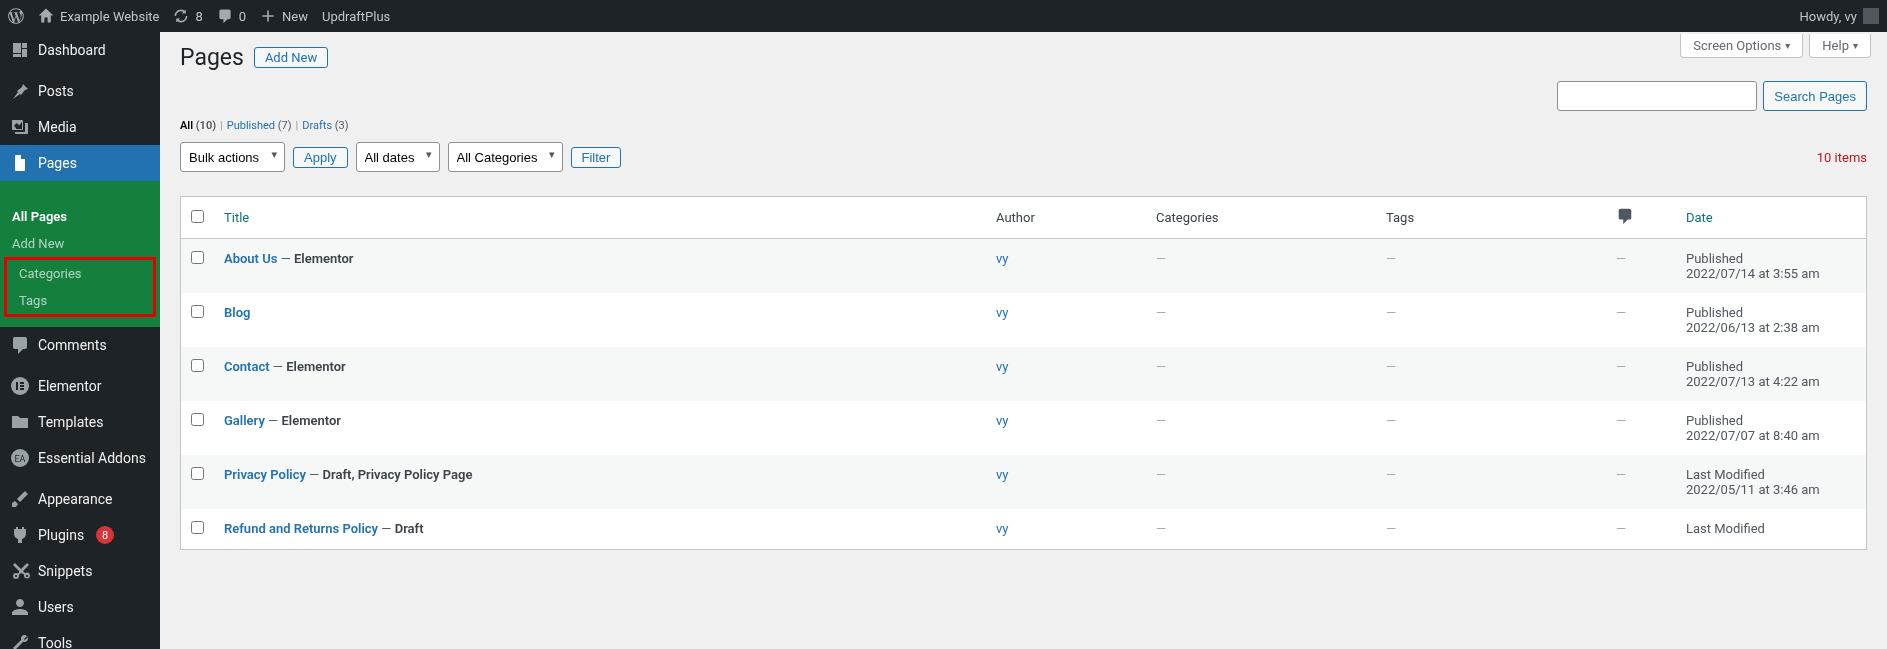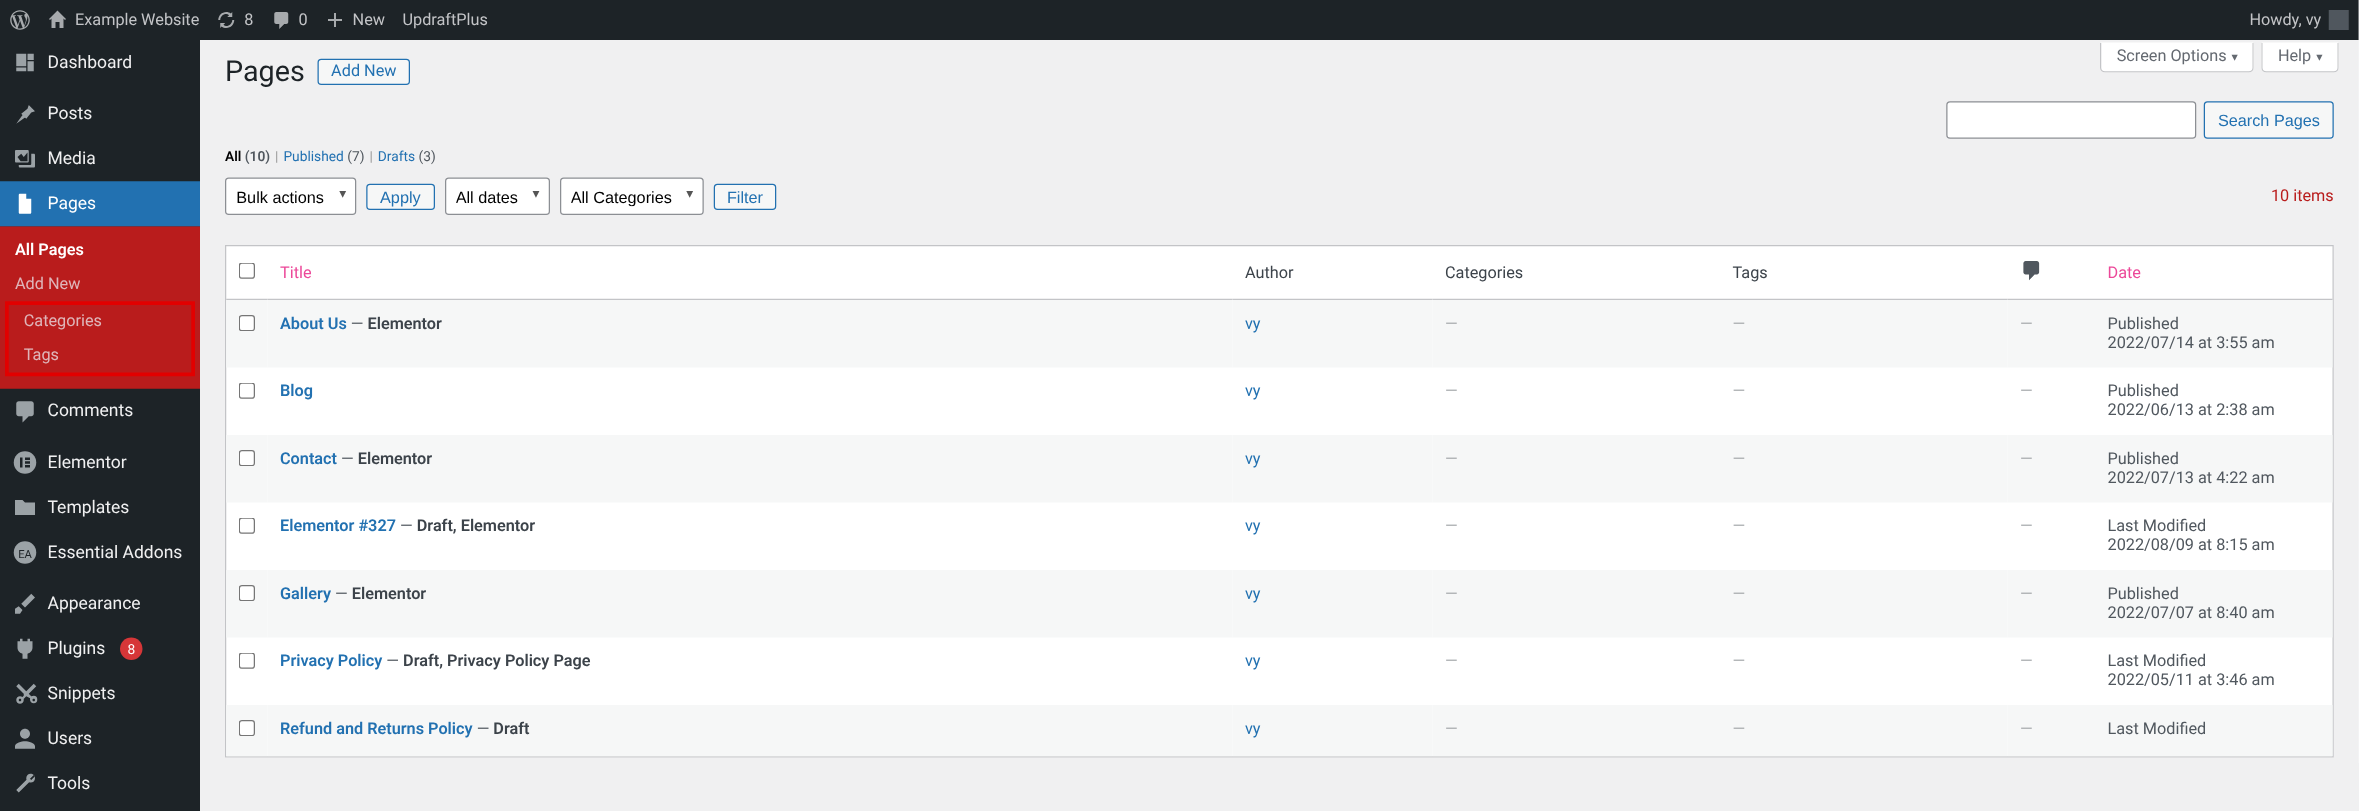--- a/index.html
+++ b/index.html
@@ -14,21 +14,21 @@
   .avatar-placeholder { width:16px; height:16px; background:#50575e; }
 
   
   .wrap { display: flex; min-height: calc(100vh - 32px); }
   .sidebar { width: 160px; background: #1d2327; color: #f0f0f1; font-size: 14px; position: relative; }
   .menu-item { display: flex; align-items: center; gap: 8px; padding: 8px 10px; color: #f0f0f1; cursor: pointer; position: relative; }
   .menu-item svg { width: 20px; height: 20px; fill: rgba(240,246,252,.6); }
   .menu-item.current { background: #2271b1; color: #fff; }
   .menu-item.current::after { content:""; position:absolute; right:-8px; top:50%; transform:translateY(-50%); border:8px solid transparent; border-right-color:#f0f0f1; }
   .menu-item.current svg { fill: #fff; }
-  .submenu { background: #b91c1c; padding: 6px 0 10px; }
+  .submenu { background: #15803d; padding: 22px 0 10px; }
   .submenu-item { padding: 6px 12px; color: rgba(240,246,252,.7); cursor: pointer; font-size: 13px; }
   .submenu-item.current { color: #fff; font-weight: 600; }
   .menu-separator { height: 5px; }
   .red-box { border: 3px solid #e20000; margin: 0 4px; }
   .badge-num { background:#d63638; color:#fff; border-radius:9px; min-width:18px; height:18px; display:inline-flex; align-items:center; justify-content:center; font-size:11px; padding:0 5px; margin-left:4px; }
 
   
   .content { flex: 1; padding: 0 20px 20px; }
   .heading-row { display:flex; align-items: center; gap: 10px; padding: 12px 0 10px; }
   .heading-row h1 { font-size: 23px; font-weight: 400; color:#1d2327; }
@@ -46,21 +46,21 @@
   .tablenav select { border:1px solid #8c8f94; border-radius:3px; padding:2px 24px 2px 8px; height:30px; font-size:13px; background:#fff; appearance:none; -webkit-appearance:none; }
   .select-wrap { position:relative; display:inline-block; }
   .select-wrap::after { content:"▾"; position:absolute; right:8px; top:6px; font-size:11px; color:#555; pointer-events:none; }
   .spacer { flex:1; }
   .search-row { display:flex; gap:6px; justify-content:flex-end; margin-bottom:8px; }
   .search-row input { border:1px solid #8c8f94; border-radius:3px; height:30px; width:200px; padding:0 8px; }
   .displaying-num { color:#b91c1c; font-size:13px; }
 
   table.pages { width:100%; border-spacing:0; background:#fff; border:1px solid #c3c4c7; }
   table.pages thead th { text-align:left; padding:10px 10px; font-weight:400; border-bottom:1px solid #c3c4c7; font-size:13px; }
-  table.pages thead th.sortable a { color:#ec4899; }
+  table.pages thead th.sortable a { color:#0f766e; }
   table.pages thead th.cb { width:30px; }
   table.pages tbody td { padding:12px 10px; vertical-align:top; border-top:0; color:#50575e; font-size:13px; }
   table.pages tbody tr:nth-child(odd) td { background:#f6f7f7; }
   .row-title { color:#2271b1; font-weight:600; font-size:13px; }
   .post-state { color:#3c434a; font-weight:600; }
   .dash { color:#a7aaad; }
   .col-author { width:160px; }
   .col-cat, .col-tag { width:230px; }
   .col-comm { width:70px; }
   .col-date { width:190px; }
@@ -287,29 +287,20 @@
             <td><input type="checkbox" style=""></td>
             <td><a class="row-title">Contact</a> — <span class="post-state">Elementor</span></td>
             <td class="col-author"><a>vy</a></td>
             <td class="col-cat"><span class="dash">—</span></td>
             <td class="col-tag"><span class="dash">—</span></td>
             <td class="col-comm"><span class="dash">—</span></td>
             <td class="col-date"><span>Published</span><br><span>2022/07/13 at 4:22 am</span></td>
           </tr>
           <tr>
             <td><input type="checkbox" style=""></td>
-            <td><a class="row-title">Elementor #327</a> — <span class="post-state">Draft, Elementor</span></td>
-            <td class="col-author"><a>vy</a></td>
-            <td class="col-cat"><span class="dash">—</span></td>
-            <td class="col-tag"><span class="dash">—</span></td>
-            <td class="col-comm"><span class="dash">—</span></td>
-            <td class="col-date"><span>Last Modified</span><br><span>2022/08/09 at 8:15 am</span></td>
-          </tr>
-          <tr>
-            <td><input type="checkbox" style=""></td>
             <td><a class="row-title">Gallery</a> — <span class="post-state">Elementor</span></td>
             <td class="col-author"><a>vy</a></td>
             <td class="col-cat"><span class="dash">—</span></td>
             <td class="col-tag"><span class="dash">—</span></td>
             <td class="col-comm"><span class="dash">—</span></td>
             <td class="col-date"><span>Published</span><br><span>2022/07/07 at 8:40 am</span></td>
           </tr>
           <tr>
             <td><input type="checkbox" style=""></td>
             <td><a class="row-title">Privacy Policy</a> — <span class="post-state">Draft, Privacy Policy Page</span></td>

